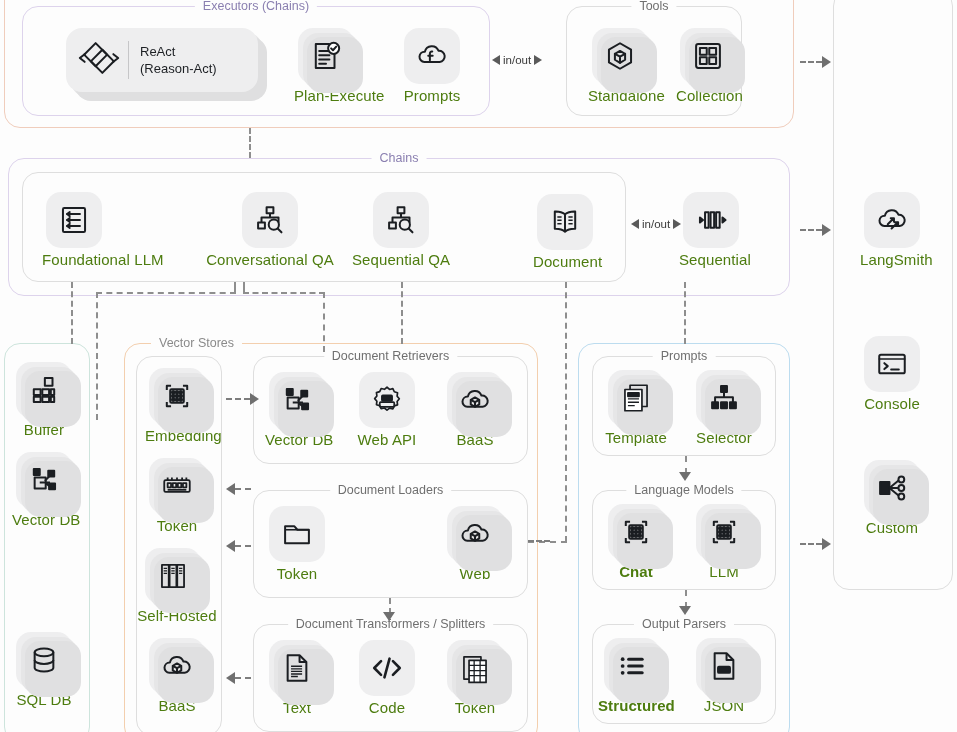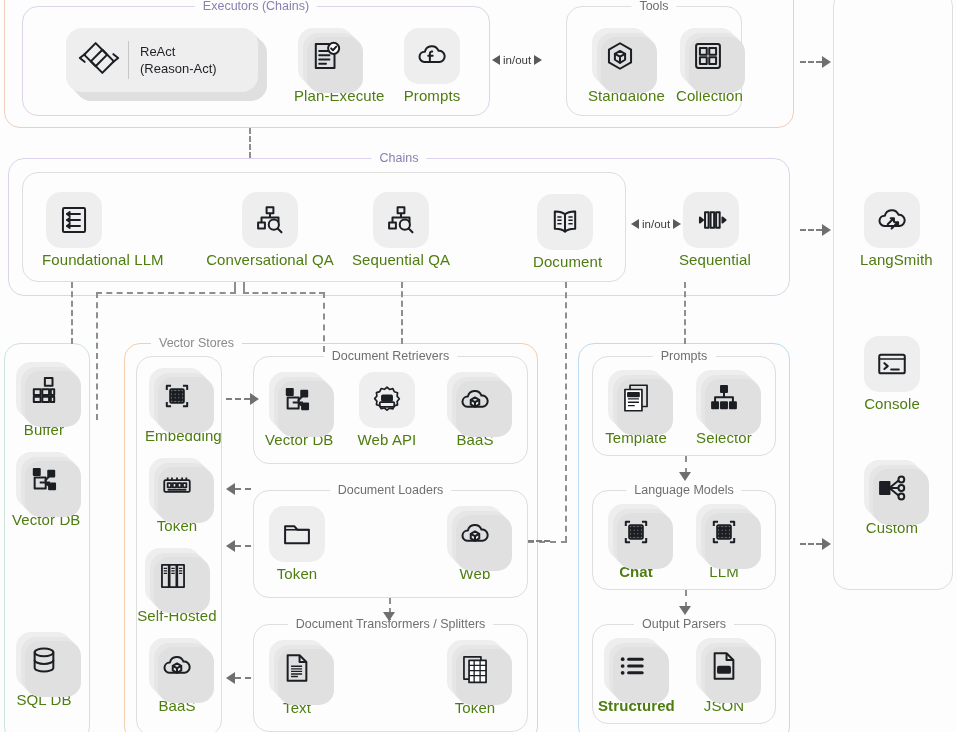--- a/index.html
+++ b/index.html
@@ -458,20 +458,32 @@
         <span>
       <svg viewBox="0 0 40 40" fill="none" stroke="#1b1e22" stroke-width="2" stroke-linejoin="round">
         <path d="M9 5h14l8 8v22H9z"></path>
             <path d="M23 5v8h8"></path>
         <path d="M13 18h13M13 21h13M13 24h13M13 27h13M13 30h8" stroke-width="1.4"></path>
       </svg>
         </span>
       </div>
     <div class="nlabel">Text</div>
   </div>
+  <div class="node" style="left:355px; top:640px;">
+    <div class="tile">
+        <span>
+      <svg viewBox="0 0 40 40" fill="none" stroke="#1b1e22" stroke-width="2.6" stroke-linecap="round" stroke-linejoin="round">
+        <path d="M13 12L5 20l8 8"></path>
+            <path d="M27 12l8 8-8 8"></path>
+            <path d="M23 9l-6 22"></path>
+      </svg>
+        </span>
+      </div>
+    <div class="nlabel">Code</div>
+  </div>
   <div class="node stack" style="left:443px; top:640px;">
     <div class="tile">
         <span>
       <svg viewBox="0 0 40 40" fill="none" stroke="#1b1e22" stroke-width="1.7" stroke-linejoin="round">
         <rect x="7" y="7" width="20" height="26"></rect>
             <rect x="13" y="11" width="20" height="26" fill="#fff"></rect>
         <path d="M13 17h20M13 23h20M13 29h20M19 11v26M26 11v26" stroke-width="1.3"></path>
       </svg>
         </span>
       </div>

